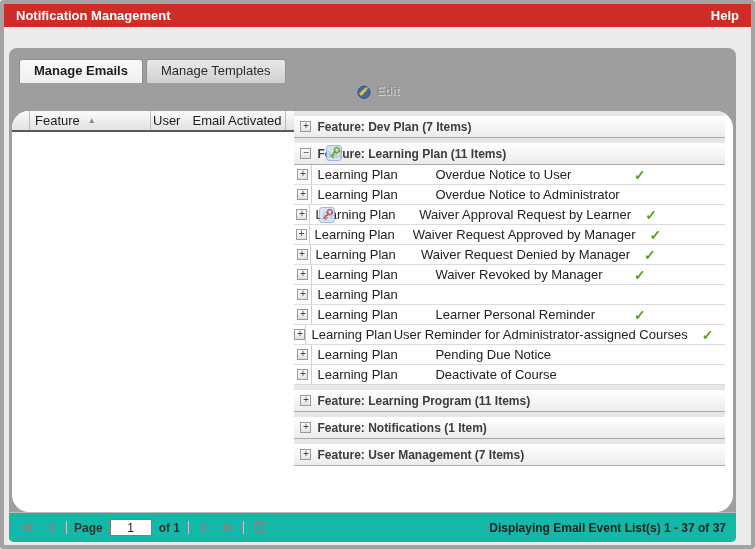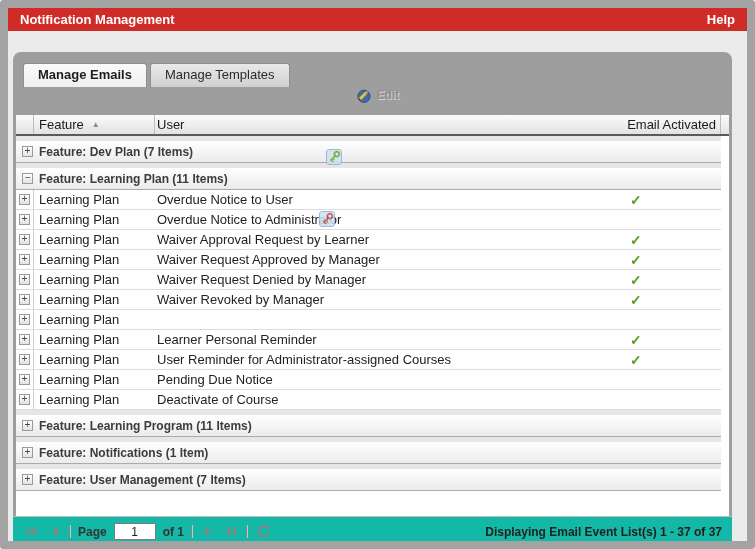--- a/index.html
+++ b/index.html
@@ -1,19 +1,19 @@
 <!DOCTYPE html>
 <html><head>
 <meta charset="utf-8">
 <style>
   html,body{margin:0;padding:0;background:#fff;}
   *{box-sizing:border-box;}
   .window{
     width:755px;height:549px;position:relative;overflow:hidden;
-    border:8px solid #a3a3a3;border-radius:3px;background:#EBEBEB;
+    border:4px solid #a3a3a3;border-radius:3px;background:#EBEBEB;
     font-family:"Liberation Sans",sans-serif;
   }
   .titlebar{
     height:23px;background:#CF2B27;color:#fff;
     display:flex;align-items:center;justify-content:space-between;
     padding:0 12px;font-size:13px;font-weight:bold;
   }
   .help{cursor:pointer;}
   .panel{
     position:absolute;left:5px;right:15px;top:44px;height:494px;
@@ -27,21 +27,21 @@
     background:linear-gradient(#E9E9E9,#D0D0D0);color:#2b2b2b;cursor:pointer;
   }
   .tab.active{background:linear-gradient(#FAFAFA,#EFEFEF);font-weight:bold;color:#1d1d1d;}
   .toolbar{
     height:28px;display:flex;align-items:center;gap:16px;padding-left:10px;
     font-size:12px;font-weight:bold;color:#8F8F8F;text-shadow:1px 1px 0 #d2d2d2;flex-direction:column;
   }
   .tb-btn{display:flex;align-items:center;gap:5px;cursor:default;}
   .tb-icon{display:flex;align-items:center;opacity:.85;}
   .tb-sep{color:#6f6f6f;font-weight:bold;}
-  .content{flex:1;margin:0 3px;background:#fff;overflow:hidden;display:flex;flex-direction:column;}
+  .content{flex:1;margin:0 3px;background:#fff;overflow:hidden;display:flex;border-radius:17px;}
   .thead{
     height:21px;display:flex;align-items:center;flex:none;
     background:linear-gradient(#FBFBFB,#E2E2E2);
     border-bottom:2px solid #5A5A5A;font-size:13px;color:#1a1a1a;
   }
   .h-icon{width:18px;height:100%;border-right:1px solid #BDBDBD;}
   .h-feature{width:121px;height:100%;padding-left:5px;display:flex;align-items:center;gap:8px;border-right:1px solid #BDBDBD;}
   .sort{font-size:8px;color:#8a8a8a;}
   .h-event{flex:1;padding-left:2px;}
   .h-email{width:105px;text-align:right;padding-right:4px;}

